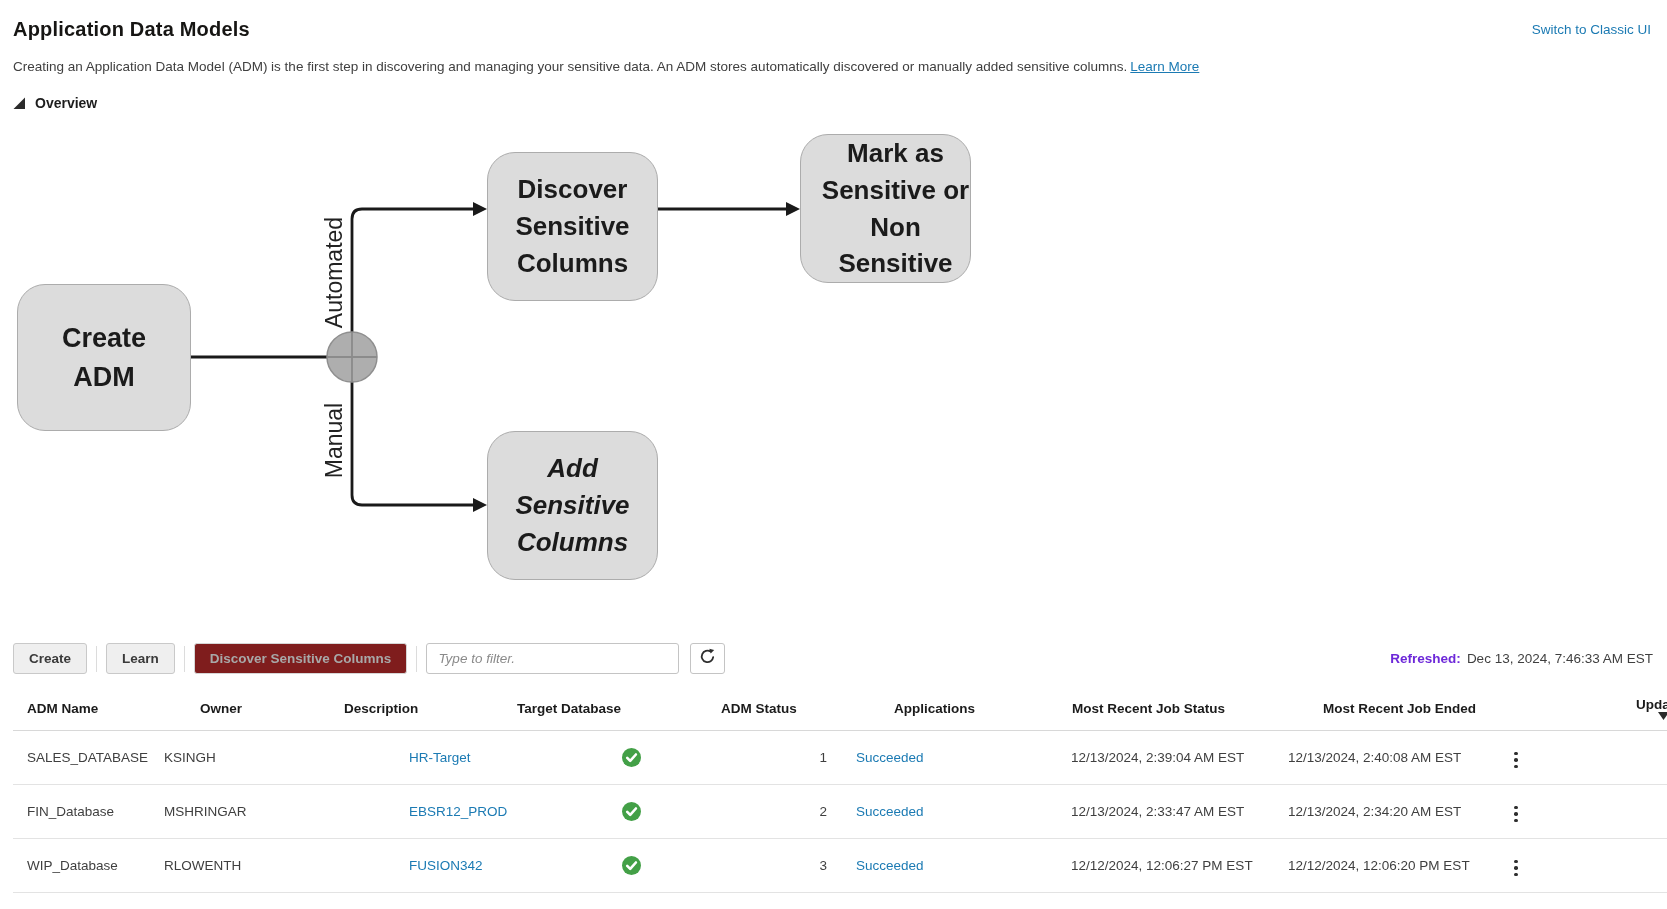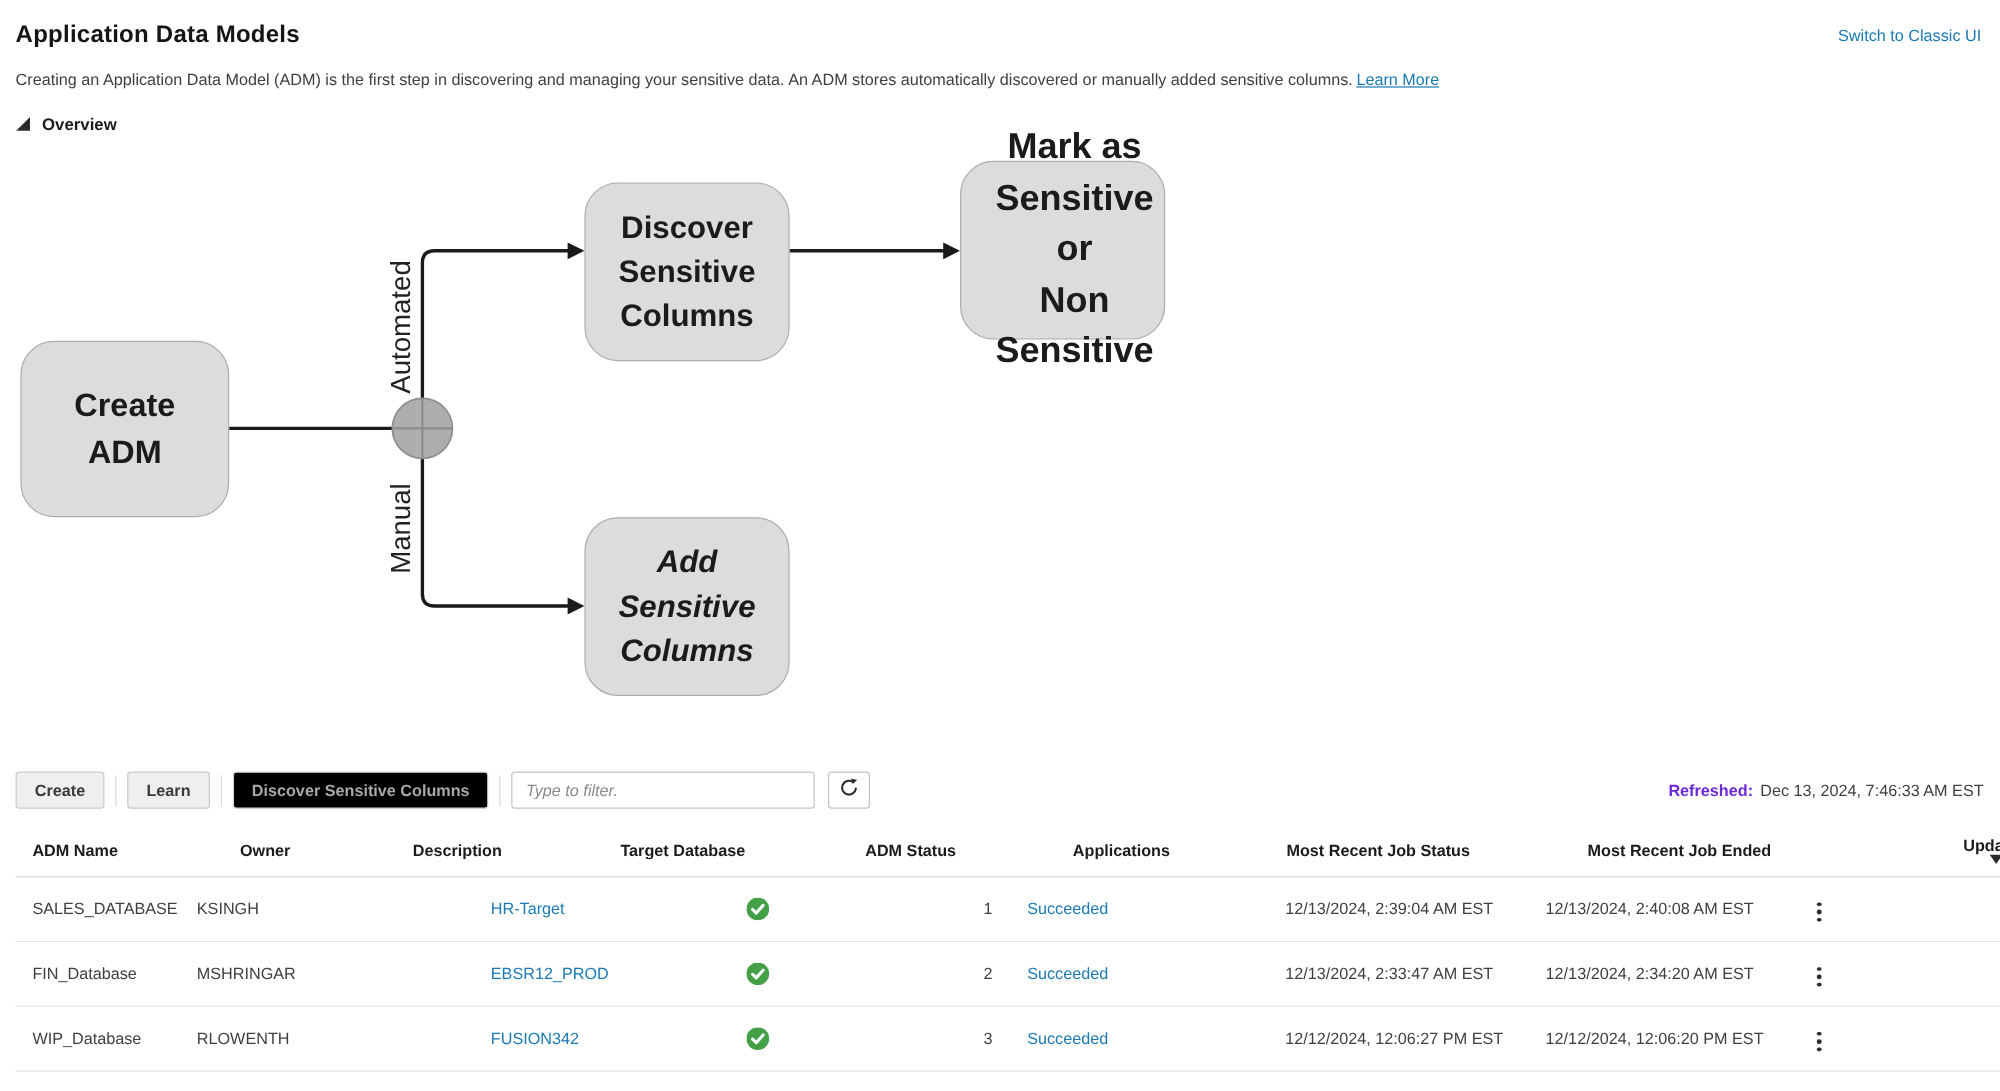--- a/index.html
+++ b/index.html
@@ -22,37 +22,37 @@
   .diagram { position: relative; height: 470px; margin-top: 10px; }
   .diagram svg.wires { position: absolute; left: 0; top: 0; }
   .dbox {
     position: absolute; background: #dcdcdc; border: 1.5px solid #acacac; border-radius: 28px;
     display: flex; flex-direction: column; align-items: center; justify-content: center;
     font-weight: 700; color: #1b1b1b; text-align: center;
   }
   .dbox .ln { line-height: 1.42; }
   .dbox-create   { left: 17px;  top: 163px; width: 174px; height: 147px; font-size: 27px; }
   .dbox-discover { left: 487px; top: 13px;  width: 171px; height: 149px; font-size: 26px; margin-top: 18px; }
-  .dbox-mark     { left: 800px; top: 13px;  width: 171px; height: 149px; font-size: 30px; padding-left: 20px; }
+  .dbox-mark     { left: 800px; top: 13px;  width: 171px; height: 149px; font-size: 26px; padding-left: 20px; }
   .dbox-add      { left: 487px; top: 310px; width: 171px; height: 149px; font-size: 26px; font-style: italic; }
   .edge-label {
     position: absolute; font-size: 23px; font-weight: 500; color: #222; text-align: center;
     transform: rotate(-90deg);
   }
   .edge-automated { left: 254px; top: 138px; width: 160px; }
   .edge-manual    { left: 284px; top: 306px; width: 100px; }
 
   
   .toolbar { display: flex; align-items: center; margin: 52px 14px 0 13px; }
   .btn {
     background: #efefef; border: 1px solid #c9c9c9; border-radius: 3px; color: #3a3a3a;
     font-family: "Liberation Sans", sans-serif; font-size: 13.5px; font-weight: 700;
     padding: 7px 15px; cursor: pointer; white-space: nowrap;
   }
-  .btn[disabled] { color: #a8a8a8; background: #000000; border-color: #d6d6d6; cursor: default; }
+  .btn[disabled] { color: #a8a8a8; background: #7f1d1d; border-color: #d6d6d6; cursor: default; }
   .tb-sep { width: 1px; height: 26px; background: #dcdcdc; margin: 0 9px; }
   .filter-input {
     width: 253px; height: 31px; border: 1px solid #c4c4c4; border-radius: 3px; padding: 5px 11px;
     font-family: "Liberation Sans", sans-serif; font-size: 13.5px; color: #333;
   }
   .filter-input::placeholder { font-style: italic; color: #8a8a8a; }
   .refresh-btn {
     width: 35px; height: 31px; border: 1px solid #c4c4c4; border-radius: 3px; background: #fff;
     display: flex; align-items: center; justify-content: center; cursor: pointer; margin-left: 11px;
   }

